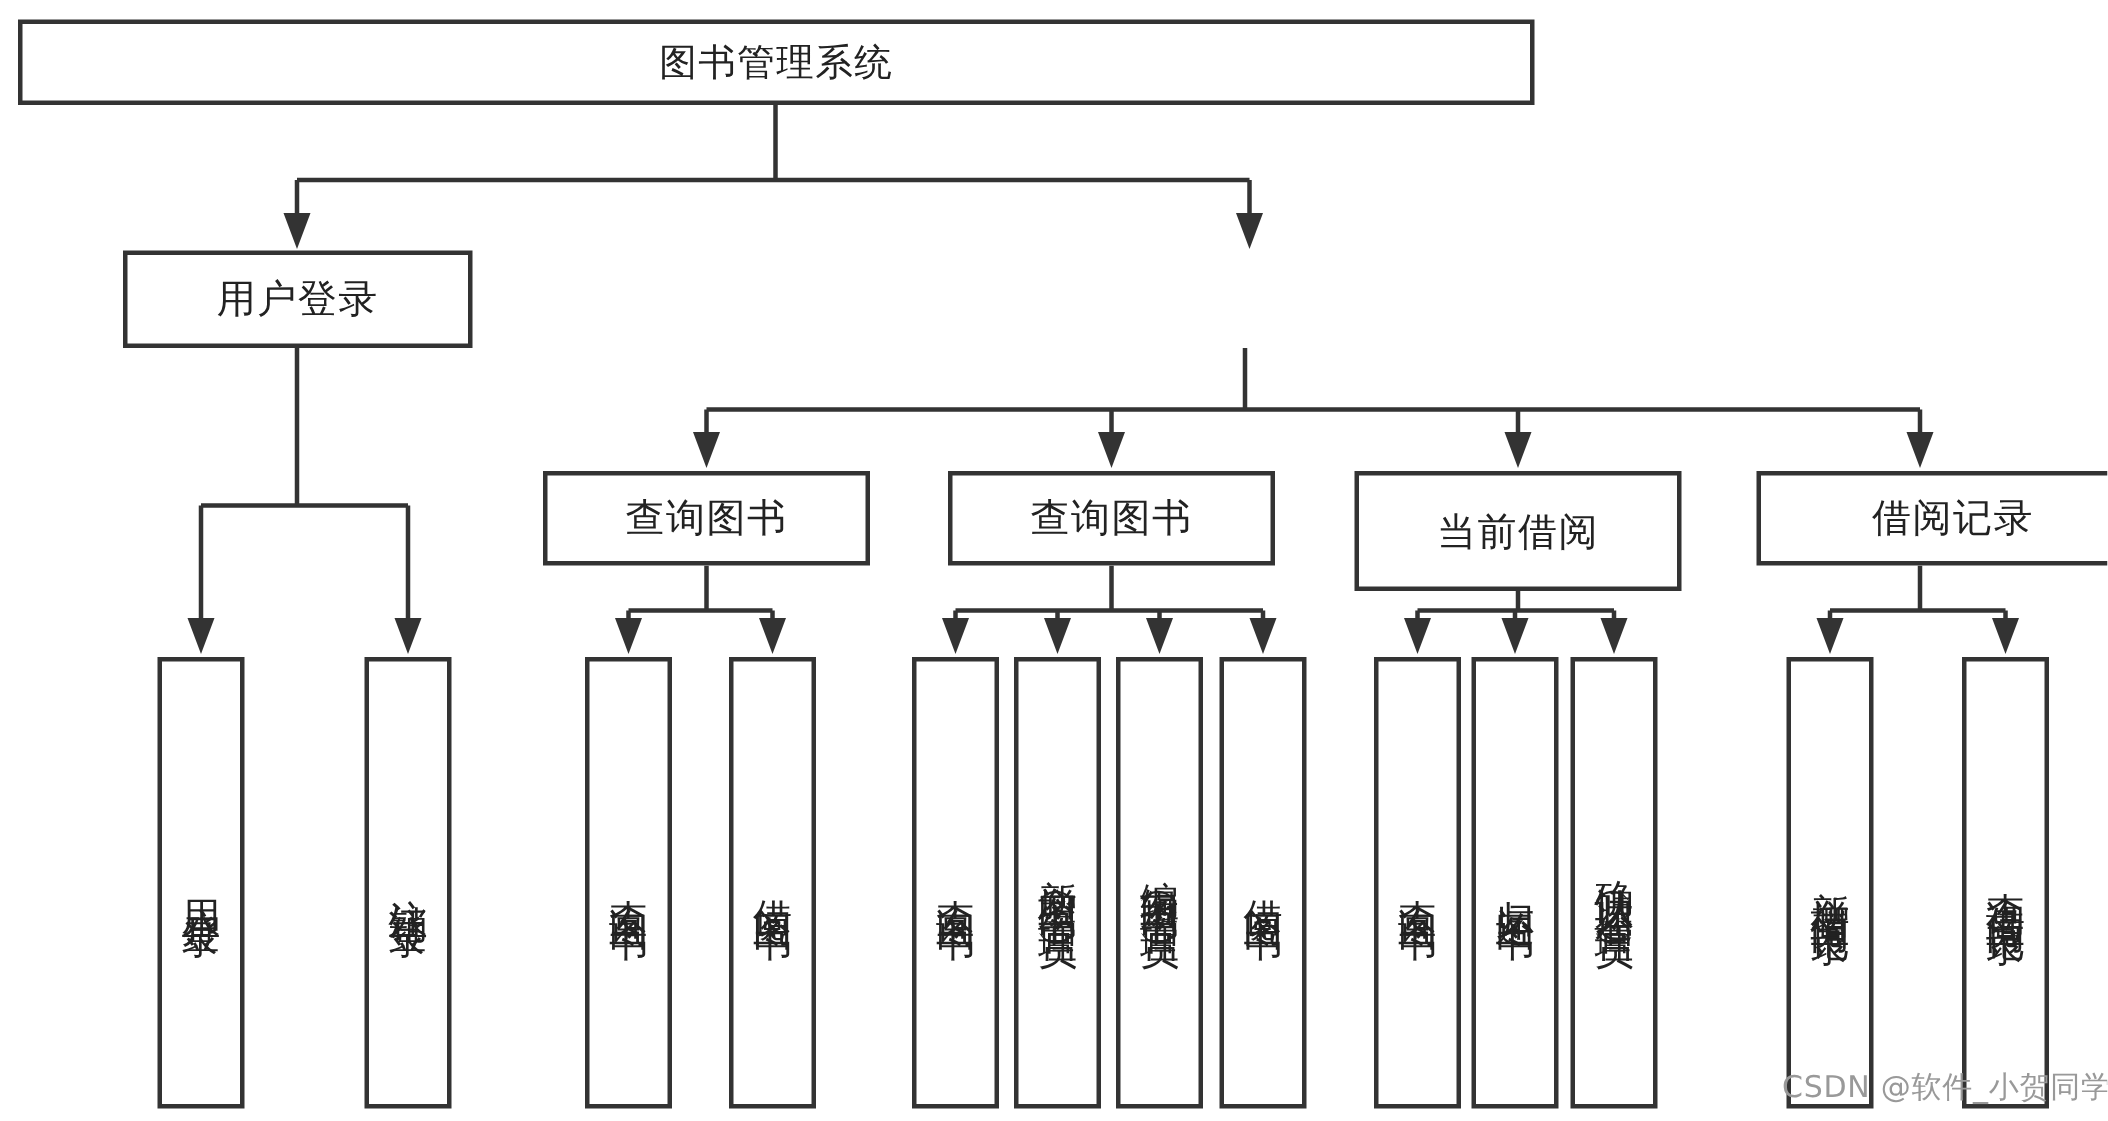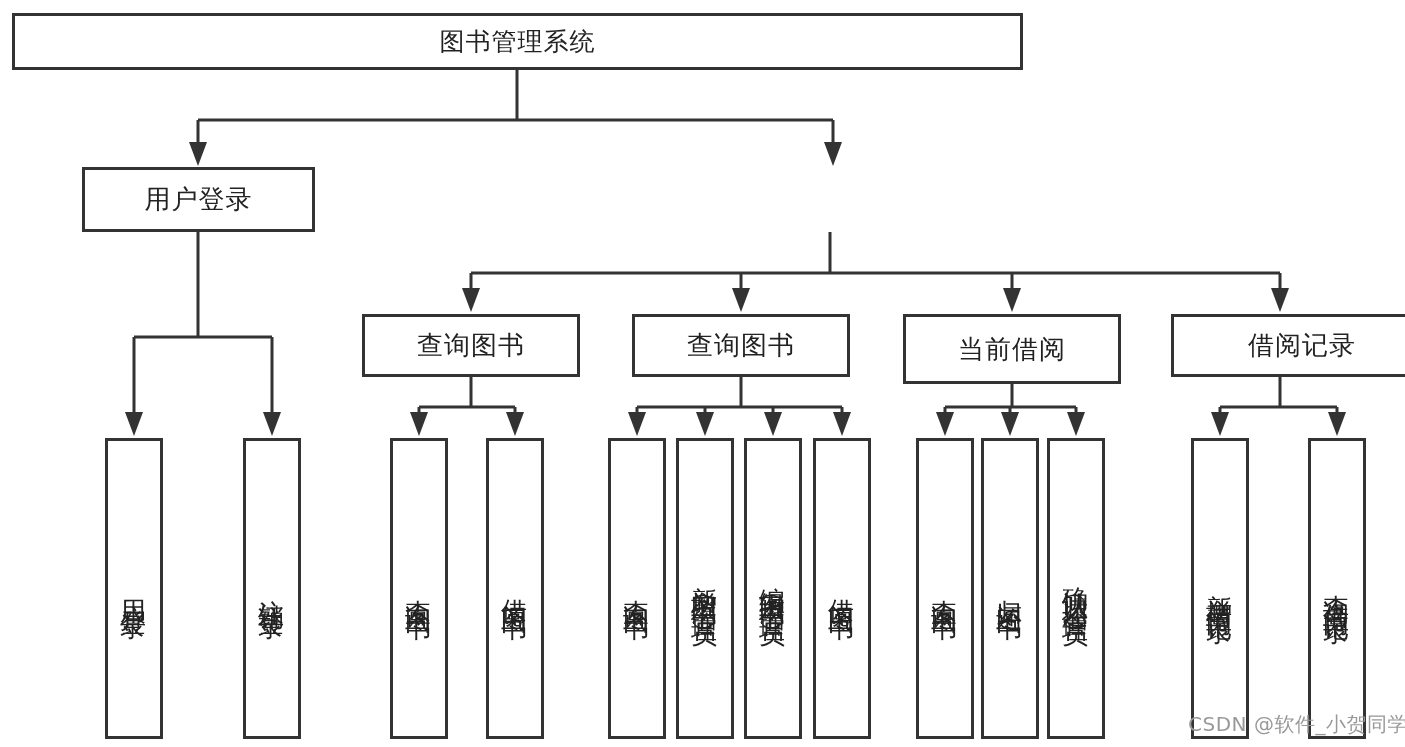--- a/index.html
+++ b/index.html
@@ -71,21 +71,21 @@
       <polygon points="1328,412 1346,412 1337,436"></polygon>
     </g>
   </svg>
 
   <div class="node top" style="left:12px;top:13px;width:1011px;height:57px">图书管理系统</div>
 
   <div class="node" style="left:82px;top:167px;width:233px;height:65px">用户登录</div>
 
   <div class="node" style="left:362px;top:314px;width:218px;height:63px">查询图书</div>
   <div class="node" style="left:632px;top:314px;width:218px;height:63px">查询图书</div>
-  <div class="node" style="left:903px;top:314px;width:218px;height:70px">当前借阅</div>
+  <div class="node" style="left:903px;top:314px;width:218px;height:80px">当前借阅</div>
   <div class="node" style="left:1171px;top:314px;width:262px;height:63px">借阅记录</div>
 
   <div class="node v" style="left:105px;top:438px;width:58px;height:301px">用户登录</div>
   <div class="node v" style="left:243px;top:438px;width:58px;height:301px">注销登录</div>
 
   <div class="node v" style="left:390px;top:438px;width:58px;height:301px">查询图书</div>
   <div class="node v" style="left:486px;top:438px;width:58px;height:301px">借阅图书</div>
 
   <div class="node v" style="left:608px;top:438px;width:58px;height:301px">查询图书</div>
   <div class="node v" style="left:676px;top:438px;width:58px;height:301px">新增图书（管理员）</div>

